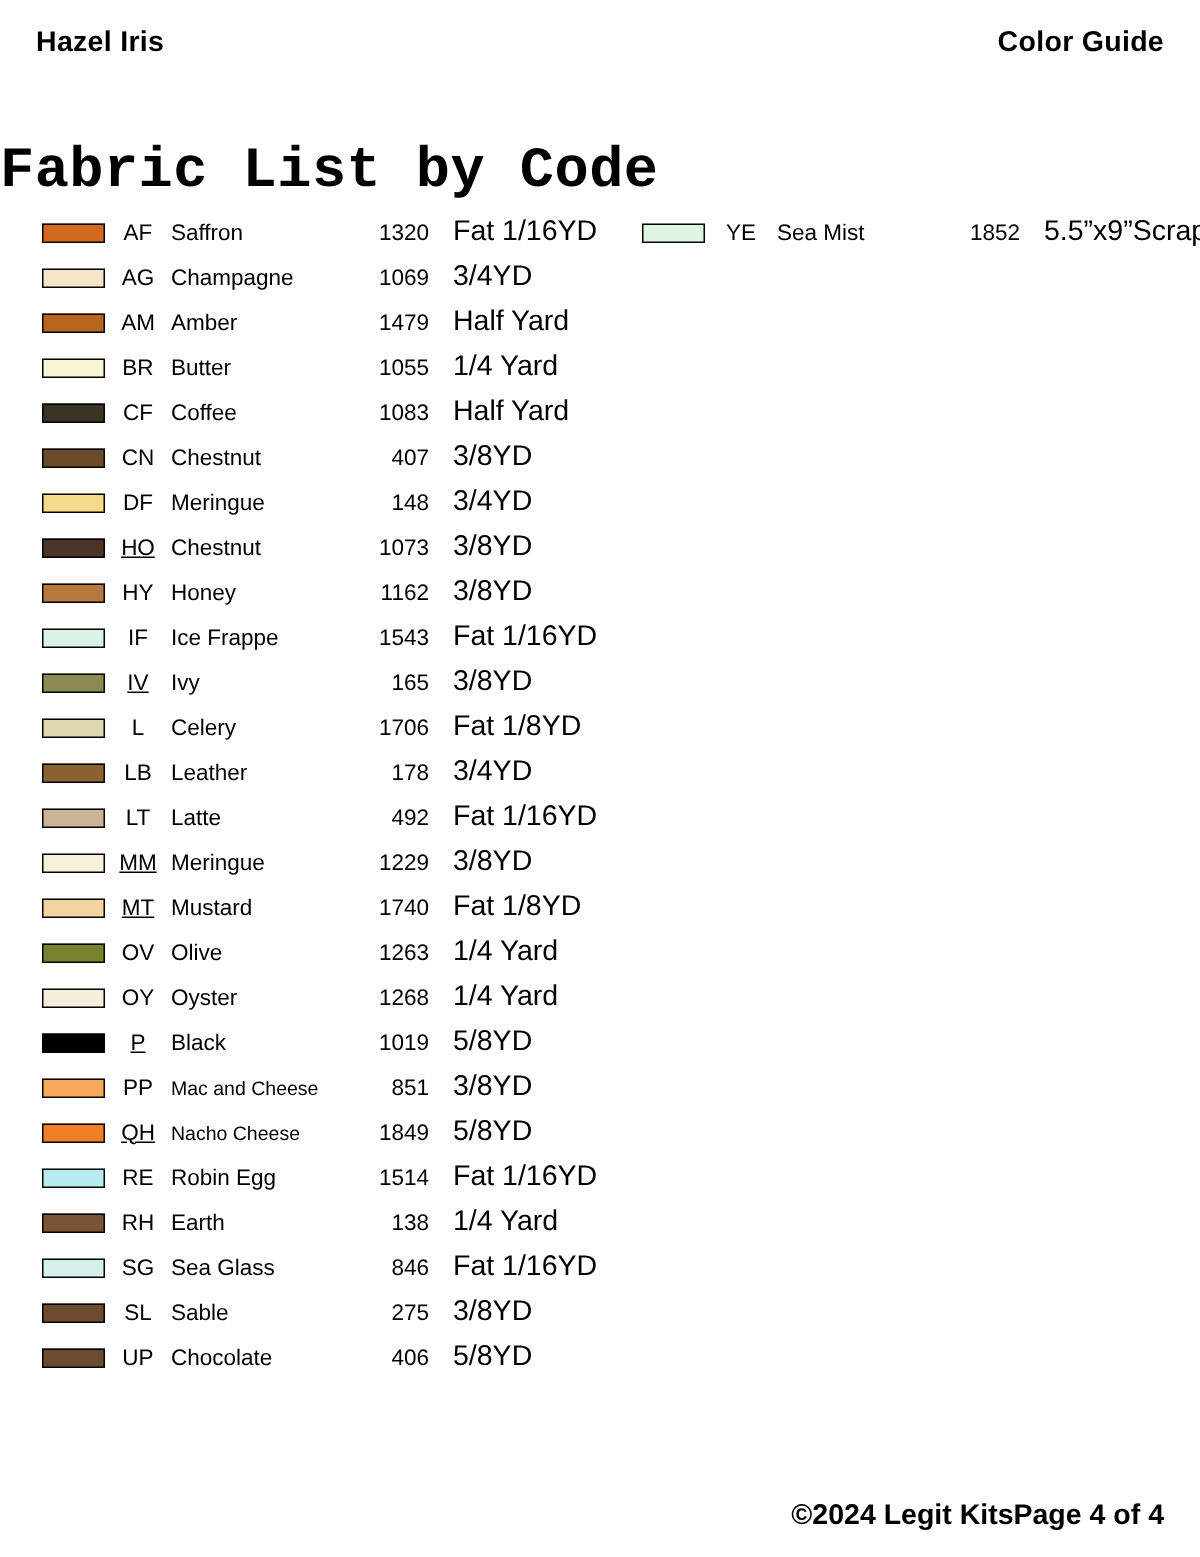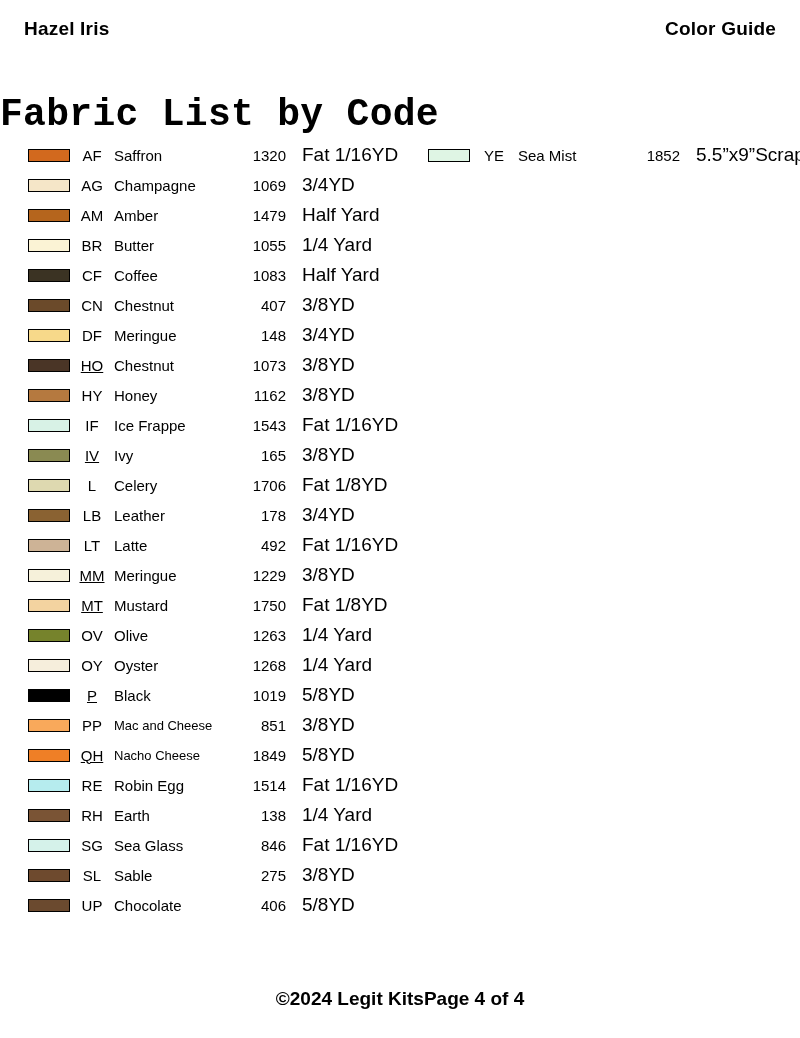--- a/index.html
+++ b/index.html
@@ -112,25 +112,25 @@
     padding-left: 8px;
   }
   
   .col-2 .code { width: 48px; }
   .col-2 .name { width: 108px; }
   .col-2 .num  { width: 54px; }
 
   
   .footer {
     position: absolute;
-    bottom: 28px;
+    bottom: 16px;
     left: 24px;
     right: 24px;
     display: flex;
-    justify-content: center;
+    justify-content: flex-end;
     align-items: baseline;
   }
   .footer-left, .footer-right {
     font-size: 19px;
     font-weight: bold;
   }
 </style>
 </head>
 <body>
 
@@ -247,21 +247,21 @@
           <div class="swatch" style="background: rgb(246, 241, 218);"></div>
           <div class="code"><span class="ul">MM</span></div>
           <div class="name">Meringue</div>
           <div class="num">1229</div>
           <div class="cut">3/8YD</div>
         </div>
         <div class="row">
           <div class="swatch" style="background: rgb(243, 211, 160);"></div>
           <div class="code"><span class="ul">MT</span></div>
           <div class="name">Mustard</div>
-          <div class="num">1750</div>
+          <div class="num">1740</div>
           <div class="cut">Fat 1/8YD</div>
         </div>
         <div class="row">
           <div class="swatch" style="background: rgb(118, 131, 44);"></div>
           <div class="code"><span>OV</span></div>
           <div class="name">Olive</div>
           <div class="num">1263</div>
           <div class="cut">1/4 Yard</div>
         </div>
         <div class="row">

